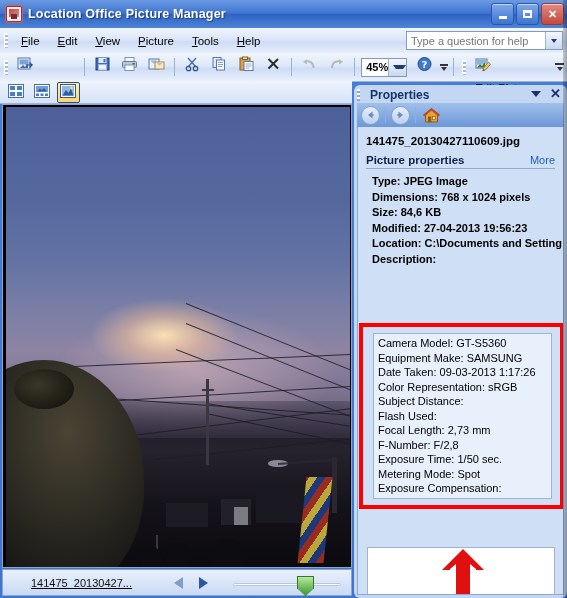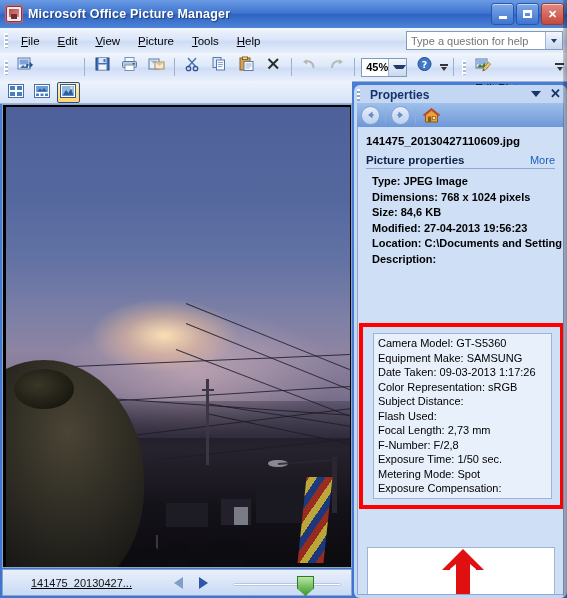--- a/index.html
+++ b/index.html
@@ -256,21 +256,21 @@
 
   .shadow-r{position:absolute;right:0;top:0;width:4px;height:598px;background:linear-gradient(90deg,rgba(0,0,0,.18),rgba(0,0,0,.32));}
 </style>
 </head>
 <body>
 
 <div id="app">
 
   <div class="titlebar">
     <div class="title-icon"></div>
-    <div class="title-text">Microsoft Office Picture Manager</div>
+    <div class="title-text">Location Office Picture Manager</div>
     <div class="win-btns">
       <div class="win-btn win-min">
           <i class="gl-min"></i>
         </div>
       <div class="win-btn win-max">
           <i class="gl-max"></i>
         </div>
       <div class="win-btn win-close">✕</div>
     </div>
   </div>

